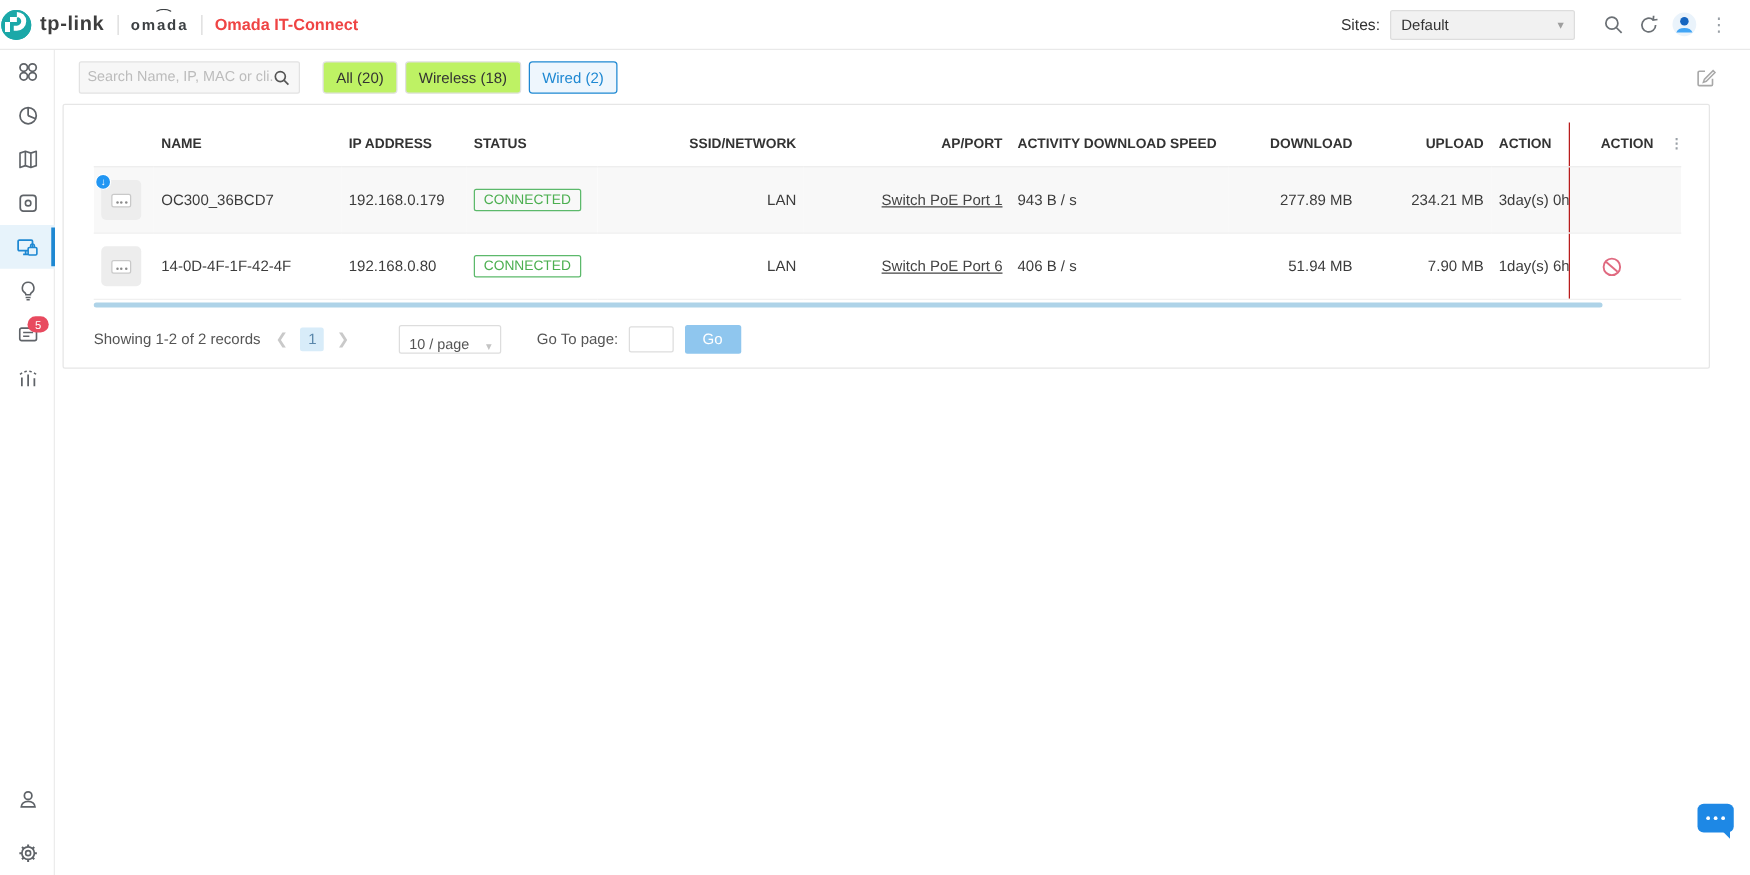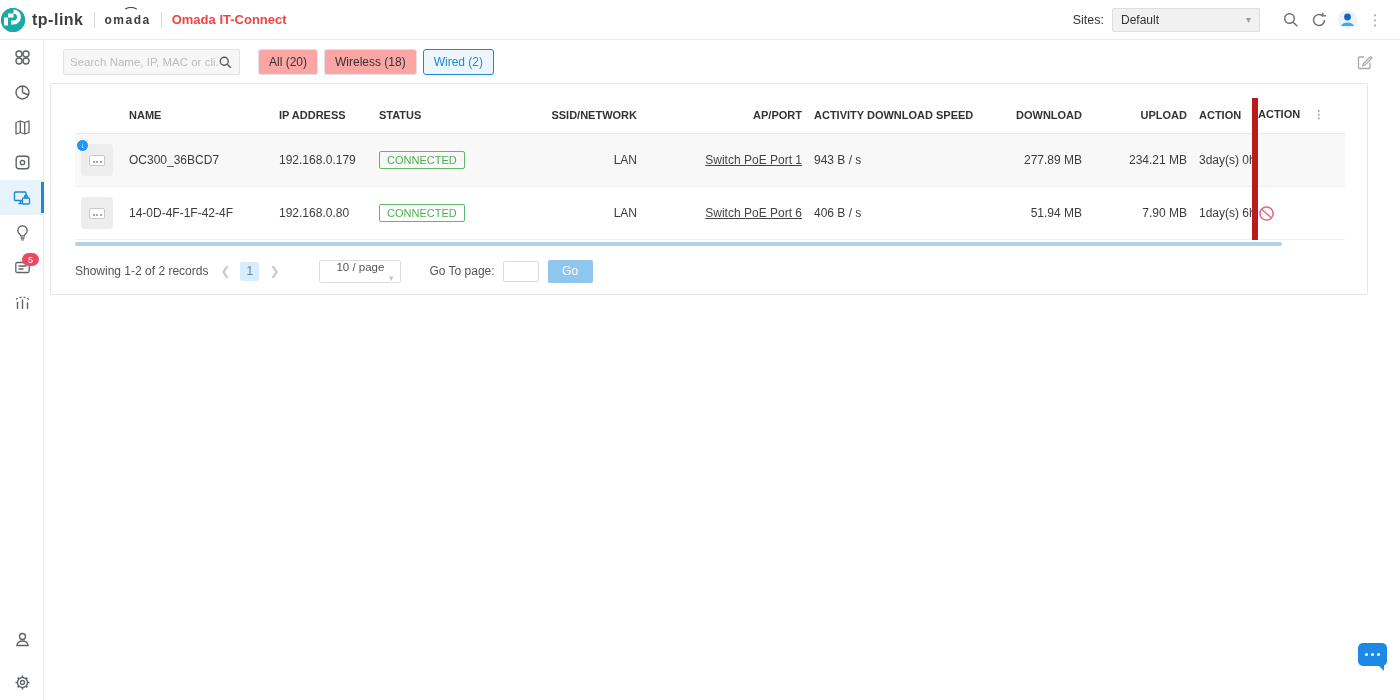--- a/index.html
+++ b/index.html
@@ -40,36 +40,36 @@
   
   .toolbar { position:absolute; left:44px; top:40px; width:1356px; height:44px; background:#fff;
     display:flex; align-items:center; }
   .search-box { margin-left:19px; width:177px; height:26px; background:#f7f7f7; border:1px solid #e2e2e2;
     border-radius:2px; display:flex; align-items:center; padding:0 6px; }
   .search-box input { flex:1; border:none; outline:none; background:transparent; font-size:11.5px; color:#555;
     font-family:"Liberation Sans", sans-serif; min-width:0; }
   .search-box input::placeholder { color:#bcbcbc; }
   .tabs { display:flex; margin-left:18px; }
   .tab { height:26px; padding:0 10px; display:flex; align-items:center; font-size:12px; color:#333;
-    background:#fca5a5; border:1px solid #e0e0e0; border-radius:3px; margin-right:6px; cursor:pointer; }
+    background:#bef264; border:1px solid #e0e0e0; border-radius:3px; margin-right:6px; cursor:pointer; }
   .tab.active { color:#1e88d2; border-color:#1e88d2; background:#eef6fd; }
   .edit-btn { margin-left:auto; margin-right:22px; }
 
   
   .card { position:absolute; left:50px; top:83px; width:1318px; height:212px; background:#fff;
     border:1px solid #e6e6e6; border-radius:2px; }
   .tablewrap { position:absolute; left:24px; top:14px; width:1270px; }
   table { border-collapse:collapse; width:1270px; table-layout:fixed; }
   th { font-size:11px; font-weight:bold; color:#333; text-align:left; padding:10px 6px 12px 6px;
     border-bottom:1px solid #e9e9e9; white-space:nowrap; overflow:hidden; }
   td { font-size:12px; color:#3c3c3c; padding:6px; height:53px; border-bottom:1px solid #f0f0f0;
     white-space:nowrap; overflow:hidden; }
   tr.rowed { background:#f8f8f8; }
   .c-center { text-align:right; }
-  .col-action { border-left:6px solid #b91c1c; box-shadow:-3px 0 4px -2px rgba(0,0,0,.08); padding-left:0; }
+  .col-action { border-left:1px solid #b91c1c; box-shadow:-3px 0 4px -2px rgba(0,0,0,.08); padding-left:25px; }
   .status-badge { display:inline-block; border:1px solid #5cb96b; color:#4caf50; font-size:11px;
     padding:2px 7px; border-radius:2px; background:transparent; }
   .port-link { color:#444; text-decoration:underline; cursor:pointer; }
   .dev-ico { width:32px; height:32px; background:#ededed; border-radius:4px; position:relative;
     display:flex; align-items:center; justify-content:center; }
   .dev-box { width:16px; height:11px; background:#fff; border:1px solid #c9c9c9; border-radius:2px;
     display:flex; align-items:flex-end; justify-content:center; gap:1.5px; padding-bottom:2px; }
   .dev-box i { width:2px; height:2px; background:#8a8a8a; border-radius:50%; }
   .dev-badge { position:absolute; top:-5px; left:-5px; width:13px; height:13px; background:#2196f3;
     border-radius:50%; color:#fff; font-size:8px; display:flex; align-items:center; justify-content:center;
@@ -78,21 +78,21 @@
 
   
   .pager { position:absolute; left:24px; top:172px; width:1270px; height:30px; display:flex; align-items:center; }
   .pg-summary { font-size:12px; color:#555; }
   .pg-arrow { width:18px; height:18px; display:flex; align-items:center; justify-content:center;
     color:#c9c9c9; font-size:12px; margin-left:8px; }
   .pg-num { width:19px; height:19px; background:#d8ecf9; border-radius:2px; color:#5a87ab; font-size:12px;
     display:flex; align-items:center; justify-content:center; margin-left:6px; }
   .pg-arrow.next { margin-left:6px; }
   .pg-size { margin-left:36px; width:82px; height:23px; border:1px solid #ddd; border-radius:2px;
-    display:flex; align-items:center; padding:0 7px; font-size:11.5px; color:#555;flex-direction:column; }
+    display:flex; align-items:flex-end; padding:0 7px; font-size:11.5px; color:#555; }
   .pg-size .chev { margin-left:auto; color:#c4c4c4; font-size:9px; }
   .pg-goto { margin-left:28px; font-size:12px; color:#555; }
   .pg-input { margin-left:8px; width:36px; height:21px; border:1px solid #ddd; border-radius:2px;
     font-size:12px; padding:0 4px; outline:none; }
   .pg-go { margin-left:9px; width:45px; height:23px; background:#8fc6ee; color:#fff; border:none;
     border-radius:2px; font-size:12px; font-family:"Liberation Sans", sans-serif; }
 
   
   .chat { position:absolute; left:1358px; top:643px; width:29px; height:23px; background:#1e88e5;
     border-radius:5px; display:flex; align-items:center; justify-content:center; gap:2.5px; }

